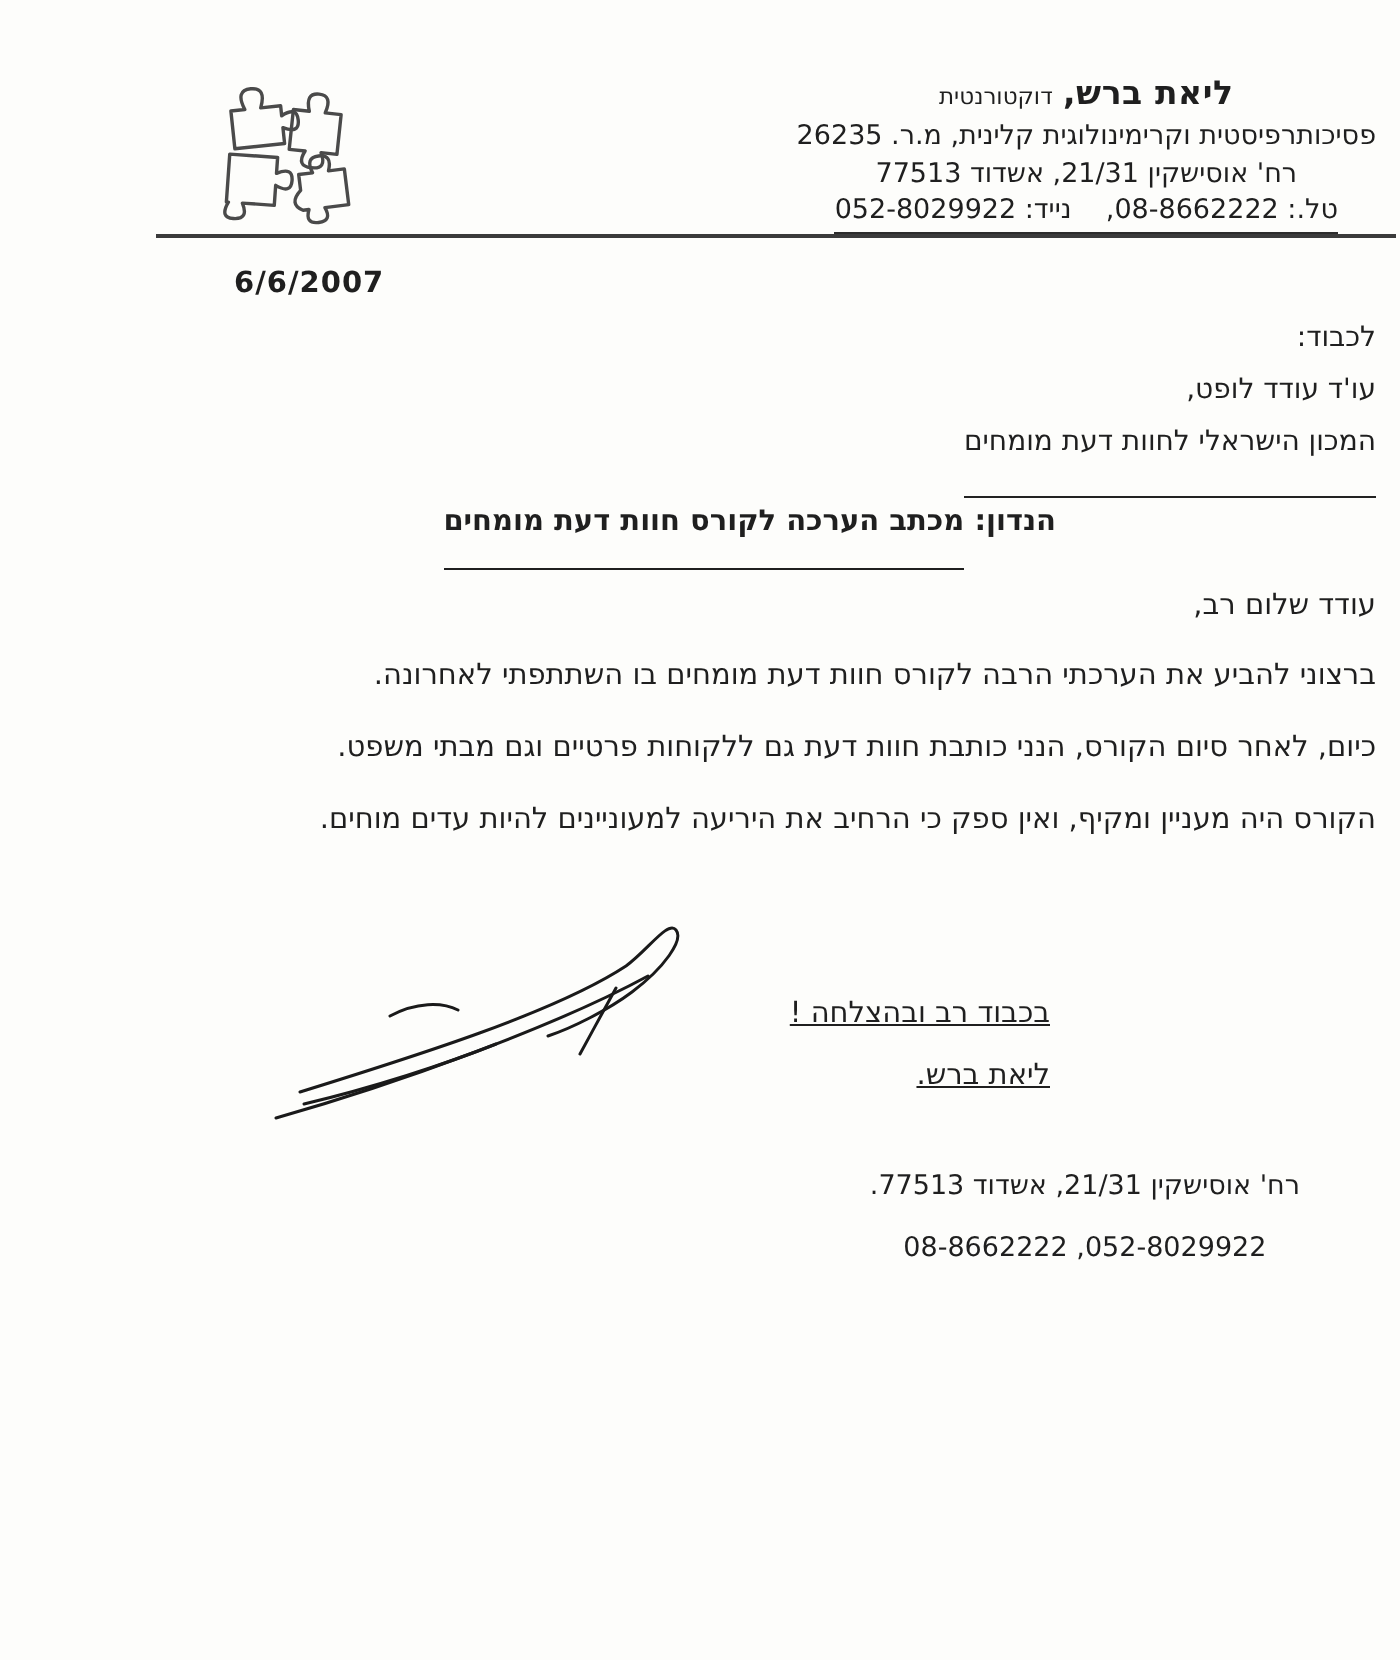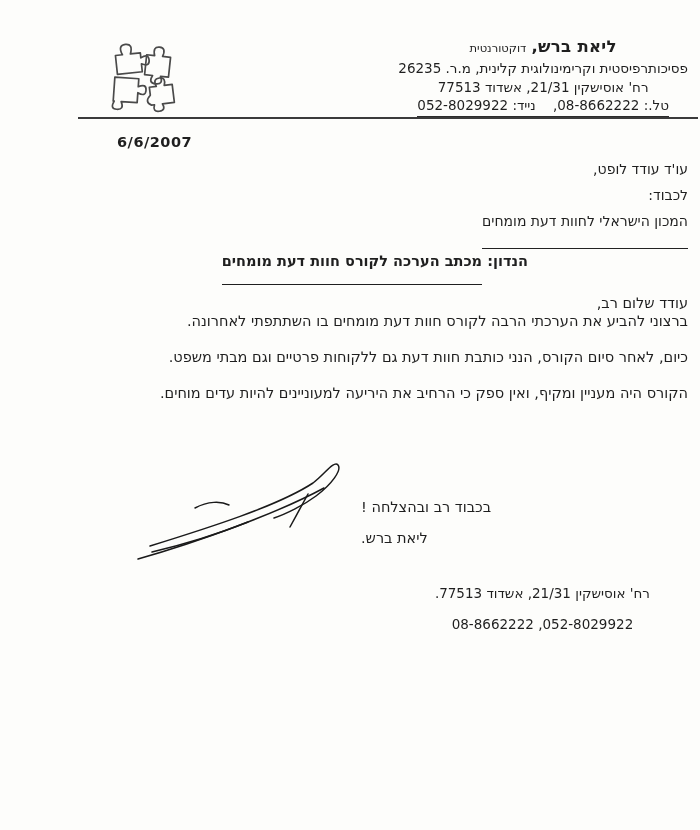--- a/index.html
+++ b/index.html
@@ -33,26 +33,26 @@
   .recipient { position: absolute; right: 12px; top: 156px; text-align: right; font-size: 14px; }
   .recipient div { line-height: 26px; white-space: nowrap; }
   .recipient .org { display: inline-block; border-bottom: 1px solid #222; padding-bottom: 16px; line-height: 22px; }
 
   
   .subject { position: absolute; right: 172px; top: 253px; font-size: 14.5px; font-weight: bold; white-space: nowrap; }
   .subject .subject-title { border-bottom: 1.4px solid #1f1f1f; padding-bottom: 15px; }
 
   
   .greeting { position: absolute; right: 12px; top: 295px; font-size: 14.5px; white-space: nowrap; }
-  .body-text { position: absolute; right: 12px; top: 311px; text-align: right; }
+  .body-text { position: absolute; right: 12px; top: 328px; text-align: right; }
   .body-text p { font-size: 14.5px; line-height: 20px; margin-bottom: 16px; white-space: nowrap; }
 
   
   .signature { position: absolute; left: 128px; top: 458px; }
-  .closing { position: absolute; left: 361px; top: 492px; width: 150px; text-align: left; font-size: 14.5px; }
+  .closing { position: absolute; left: 375px; top: 492px; width: 150px; text-align: right; font-size: 14.5px; text-decoration: underline; }
   .closing div { line-height: 31px; white-space: nowrap; }
 
   
   .footer { position: absolute; right: 50px; top: 578px; text-align: center; font-size: 13.5px; }
   .footer div { line-height: 31px; white-space: nowrap; }
 </style>
 </head>
 <body>
 
 <div class="page">
@@ -80,22 +80,22 @@
     <div class="lh-line">פסיכותרפיסטית וקרימינולוגית קלינית, מ.ר. 26235</div>
     <div class="lh-line">רח' אוסישקין 21/31, אשדוד 77513</div>
     <div class="lh-line"><span class="lh-phone">טל.: 08-8662222,&nbsp;&nbsp;&nbsp; נייד: 052-8029922</span></div>
   </div>
 
   <div class="rule"></div>
 
   <div class="date">6/6/2007</div>
 
   <div class="recipient rtl">
+    <div>לכבוד:</div>
     <div>עו'ד עודד לופט,</div>
-    <div>לכבוד:</div>
     <div><span class="org">המכון הישראלי לחוות דעת מומחים</span></div>
   </div>
 
   <div class="subject rtl">
     <span>הנדון:</span>
     <span class="subject-title">מכתב הערכה לקורס חוות דעת מומחים</span>
   </div>
 
   <div class="greeting rtl">עודד שלום רב,</div>
 

